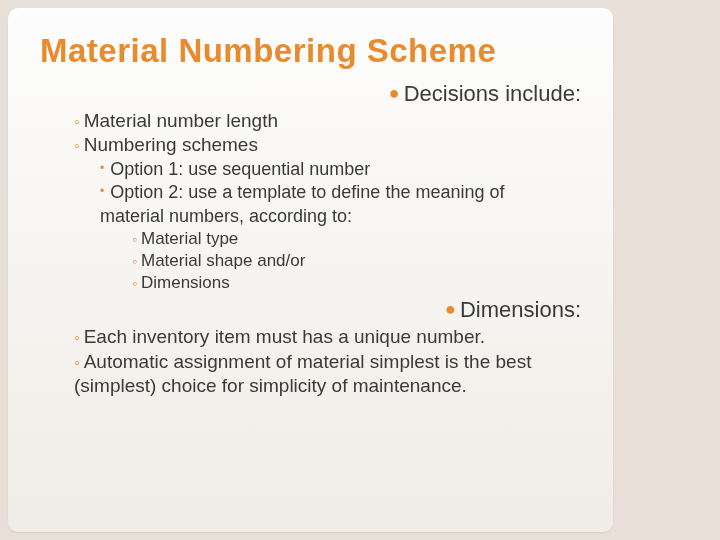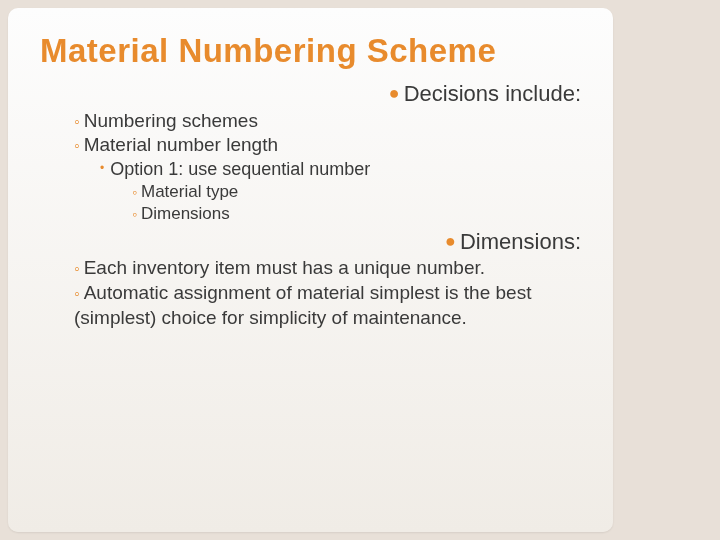--- a/index.html
+++ b/index.html
@@ -80,30 +80,36 @@
 </head>
 <body>
 
 <div class="slide">
   <div class="title">Material Numbering Scheme</div>
 
   <div class="lvl1">
     <span class="bullet">●</span><span>Decisions include:</span>
   </div>
   <div class="lvl2">
-    <span class="bullet">◦</span><span>Numbering schemes</span>
+    <span class="bullet">◦</span><span>Material number length</span>
   </div>
   <div class="lvl2">
-    <span class="bullet">◦</span><span>Material number length</span>
+    <span class="bullet">◦</span><span>Numbering schemes</span>
   </div>
   <div class="lvl3">
     <span class="bullet">•</span><span>Option 1: use sequential number</span>
   </div>
+  <div class="lvl3">
+    <span class="bullet">•</span><span>Option 2: use a template to define the meaning of material numbers, according to:</span>
+  </div>
   <div class="lvl4">
     <span class="bullet">◦</span><span>Material type</span>
+  </div>
+  <div class="lvl4">
+    <span class="bullet">◦</span><span>Material shape and/or</span>
   </div>
   <div class="lvl4">
     <span class="bullet">◦</span><span>Dimensions</span>
   </div>
 
   <div class="lvl1">
     <span class="bullet">●</span><span>Dimensions:</span>
   </div>
   <div class="lvl2">
     <span class="bullet">◦</span><span>Each inventory item must has a unique number.</span>

